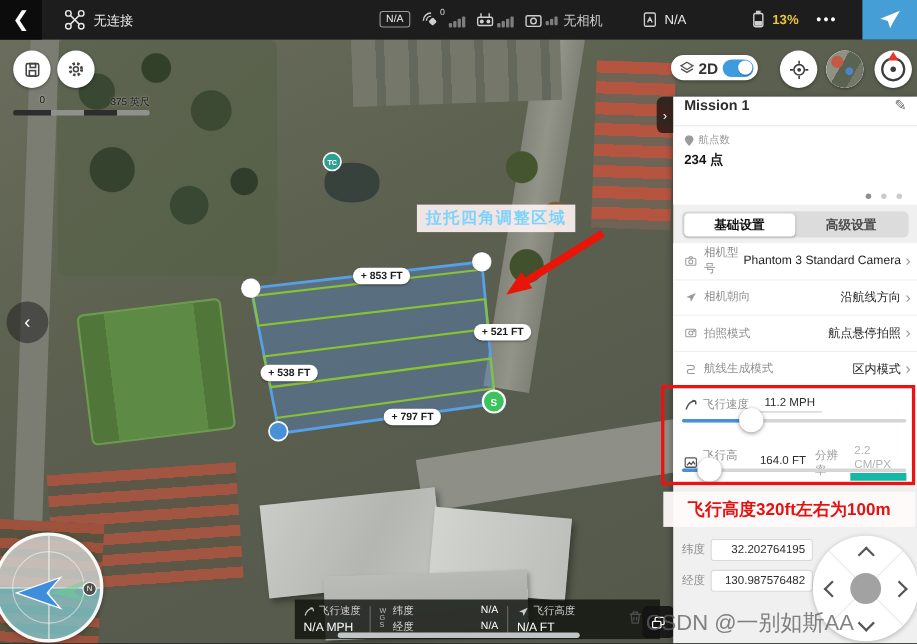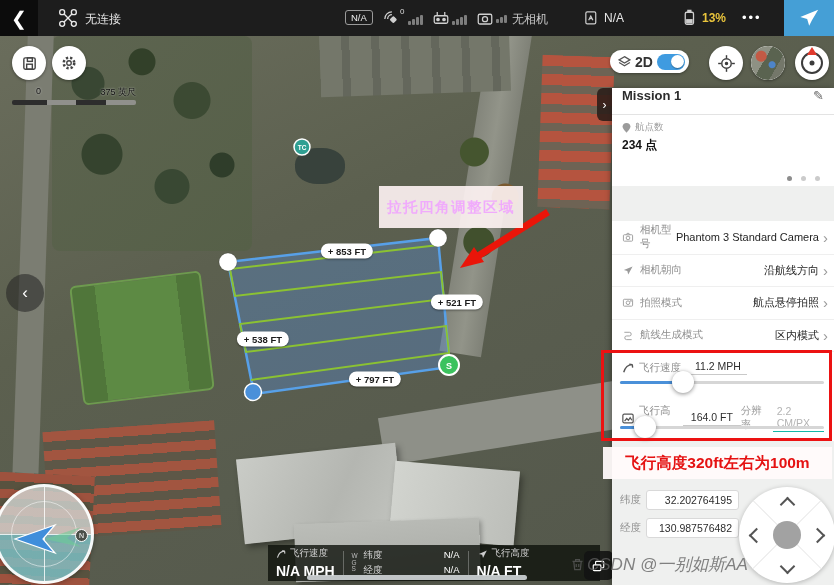--- a/index.html
+++ b/index.html
@@ -69,23 +69,23 @@
 
   
   #overlay { left:0; top:0; width:834px; height:585px; z-index:10; pointer-events:none; }
 
   
   .dist-pill { z-index:12; transform:translate(-50%,-50%); background:#fff; border-radius:9px;
     padding:2px 7px; font-size:9.5px; font-weight:bold; color:#1c1c1c; white-space:nowrap;
     box-shadow:0 1px 2px rgba(0,0,0,.4); }
 
   
-  #tip-banner { left:379px; top:186px; width:144px; height:42px; z-index:12;
+  #tip-banner { left:379px; top:186px; width:144px; height:25px; z-index:12;
     background:rgba(255,244,244,.9); display:flex; align-items:center; justify-content:center;
-    color:#f0abfc; font-size:14.5px; font-weight:bold; letter-spacing:1.5px; }
+    color:#7dd3fc; font-size:14.5px; font-weight:bold; letter-spacing:1.5px; }
 
   
   .circle-btn { width:34px; height:34px; border-radius:50%; background:#fff;
     box-shadow:0 1px 3px rgba(0,0,0,.4); display:flex; align-items:center; justify-content:center;
     cursor:pointer; z-index:15; }
   #scalebar { left:12px; top:86px; z-index:15; width:124px; }
   #scalebar .lbls { display:flex; justify-content:space-between; color:#111; font-size:9px;
     text-shadow:0 0 2px #cfcfcf; padding:0 0 1px 24px; }
   #scalebar .bar { height:5px; border-radius:2px;
     background:linear-gradient(90deg,#2d2d2d 0 28%,#90908c 28% 52%,#2d2d2d 52% 76%,#90908c 76%); }
@@ -154,21 +154,21 @@
 
   
   #p-sliders { top:264px; height:89px; background:#fff; }
   #red-box { left:-11px; top:262px; width:231px; height:91px; border:3px solid #ec1212; z-index:5; pointer-events:none; }
   .slrow { position:absolute; left:0; width:222px; }
   .sl-head { display:flex; align-items:center; padding:8px 10px 0 10px; }
   .sl-head .ic { color:#555; margin-right:5px; display:flex; }
   .sl-head .lbl { font-size:10.5px; color:#8e8e8e; margin-right:8px; }
   .sl-head .val { font-size:10.5px; color:#2e2e2e; border-bottom:1px solid #c9c9c9; padding:0 6px 2px 6px; min-width:58px; text-align:center; }
   .sl-head .res-lbl { font-size:10.5px; color:#9a9a9a; margin-left:auto; }
-  .sl-head .res-val { font-size:10.5px; color:#b3b3b3; border-bottom:1px solid #14b8a6; padding:0 4px 2px 4px; margin-left:5px; }
+  .sl-head .res-val { font-size:10.5px; color:#b3b3b3; border-bottom:7px solid #14b8a6; padding:0 4px 2px 4px; margin-left:5px; }
   .track { position:absolute; left:8px; width:204px; height:3px; background:#d6d6d6; border-radius:2px; }
   .track .fill { height:3px; background:#4a90d9; border-radius:2px; }
   .thumb { position:absolute; width:22px; height:22px; border-radius:50%; background:#fff;
     box-shadow:0 1px 4px rgba(0,0,0,.45); cursor:pointer; }
 
   #red-note { left:-9px; top:359px; width:229px; height:32px; background:rgba(255,250,250,.95);
     display:flex; align-items:center; justify-content:center; color:#e51212; font-weight:bold;
     font-size:15.5px; z-index:5; white-space:nowrap; }
 
   
@@ -188,21 +188,21 @@
   .dchev.up    { left:43px; top:12px;  transform:rotate(45deg); }
   .dchev.left  { left:12px; top:43px;  transform:rotate(-45deg); }
   .dchev.right { left:73px; top:43px;  transform:rotate(135deg); }
   .dchev.down  { left:43px; top:74px;  transform:rotate(225deg); }
 
   
   #telemetry { left:268px; top:545px; width:332px; height:36px; background:rgba(14,17,11,.8);
     z-index:18; display:flex; align-items:center; color:#fff; }
   .tel-g { padding:0 8px; }
   .tel-row1 { display:flex; align-items:center; gap:4px; color:#cfcfcf; font-size:9.5px; }
-  .tel-row2 { font-size:14px; font-weight:bold; margin-top:3px; }
+  .tel-row2 { font-size:11px; font-weight:normal; margin-top:3px; }
   .tel-div { width:1px; height:24px; background:rgba(255,255,255,.28); }
   .wgs { width:8px; font-size:6.5px; line-height:6.5px; word-break:break-all; color:#bbb; margin-right:4px; }
   .tel-coords { display:flex; flex-direction:column; gap:2px; width:96px; }
   .tel-crow { display:flex; justify-content:space-between; font-size:9.5px; color:#d8d8d8; }
   .tel-crow .v { color:#fff; }
 
   
   #compass { left:-6px; top:484px; width:100px; height:100px; border-radius:50%; z-index:18;
     border:3px solid rgba(255,255,255,.92);
     background:linear-gradient(180deg, rgba(208,211,208,.82) 0 50%, rgba(124,193,199,.82) 50% 100%);
@@ -210,22 +210,22 @@
   #compass .cl-h { position:absolute; left:0; top:47px; width:94px; height:1px; background:rgba(255,255,255,.8); }
   #compass .cl-v { position:absolute; left:47px; top:0; width:1px; height:94px; background:rgba(255,255,255,.8); }
   #compass .ring { position:absolute; left:14px; top:14px; width:66px; height:66px; border-radius:50%; border:1px solid rgba(255,255,255,.5); }
   #compass .nb { position:absolute; right:3px; top:42px; width:13px; height:13px; border-radius:50%;
     background:#4b4f49; border:1px solid #fff; color:#fff; font-size:7px; display:flex;
     align-items:center; justify-content:center; }
 
   
   #layers-btn { left:584px; top:551px; width:29px; height:29px; border-radius:5px;
     background:rgba(18,18,18,.88); z-index:19; display:flex; align-items:center; justify-content:center; cursor:pointer; }
-  #watermark { left:570px; top:553px; z-index:40; color:rgba(96,96,96,.78); font-size:17px;
-    display:flex; align-items:center; gap:2px; pointer-events:none; white-space:nowrap;font-style:italic; }
+  #watermark { left:570px; top:553px; z-index:40; color:rgba(96,96,96,.78); font-size:20px;
+    display:flex; gap:2px; pointer-events:none; white-space:nowrap; }
   #home-indicator { left:307px; top:575px; width:220px; height:5px; border-radius:3px;
     background:rgba(210,214,216,.9); z-index:45; }
 </style>
 </head>
 <body>
 
 <div id="app">
 
   <div id="map" class="abs">
     <div class="mf park"></div>
@@ -435,20 +435,24 @@
           </div>
         <div class="sv">234 点</div>
       </div>
     </div>
     <div class="pg-dots">
         <i class="on"></i>
         <i></i>
         <i></i>
       </div>
 
+    <div class="ph" id="p-tabs">
+      <div class="tab active">基础设置</div>
+      <div class="tab">高级设置</div>
+    </div>
 
     <div class="ph" id="p-settings">
       <div class="srow">
         <span class="ic">
           <svg class="icon-svg" width="12" height="11" viewBox="0 0 24 24" fill="none" stroke="#9a9a9a" stroke-width="2">
               <rect x="2" y="6" width="20" height="14" rx="2"></rect>
               <circle cx="12" cy="13" r="4"></circle>
               <path d="M8 6 L10 3 h4 l2 3"></path>
             </svg>
           </span>

